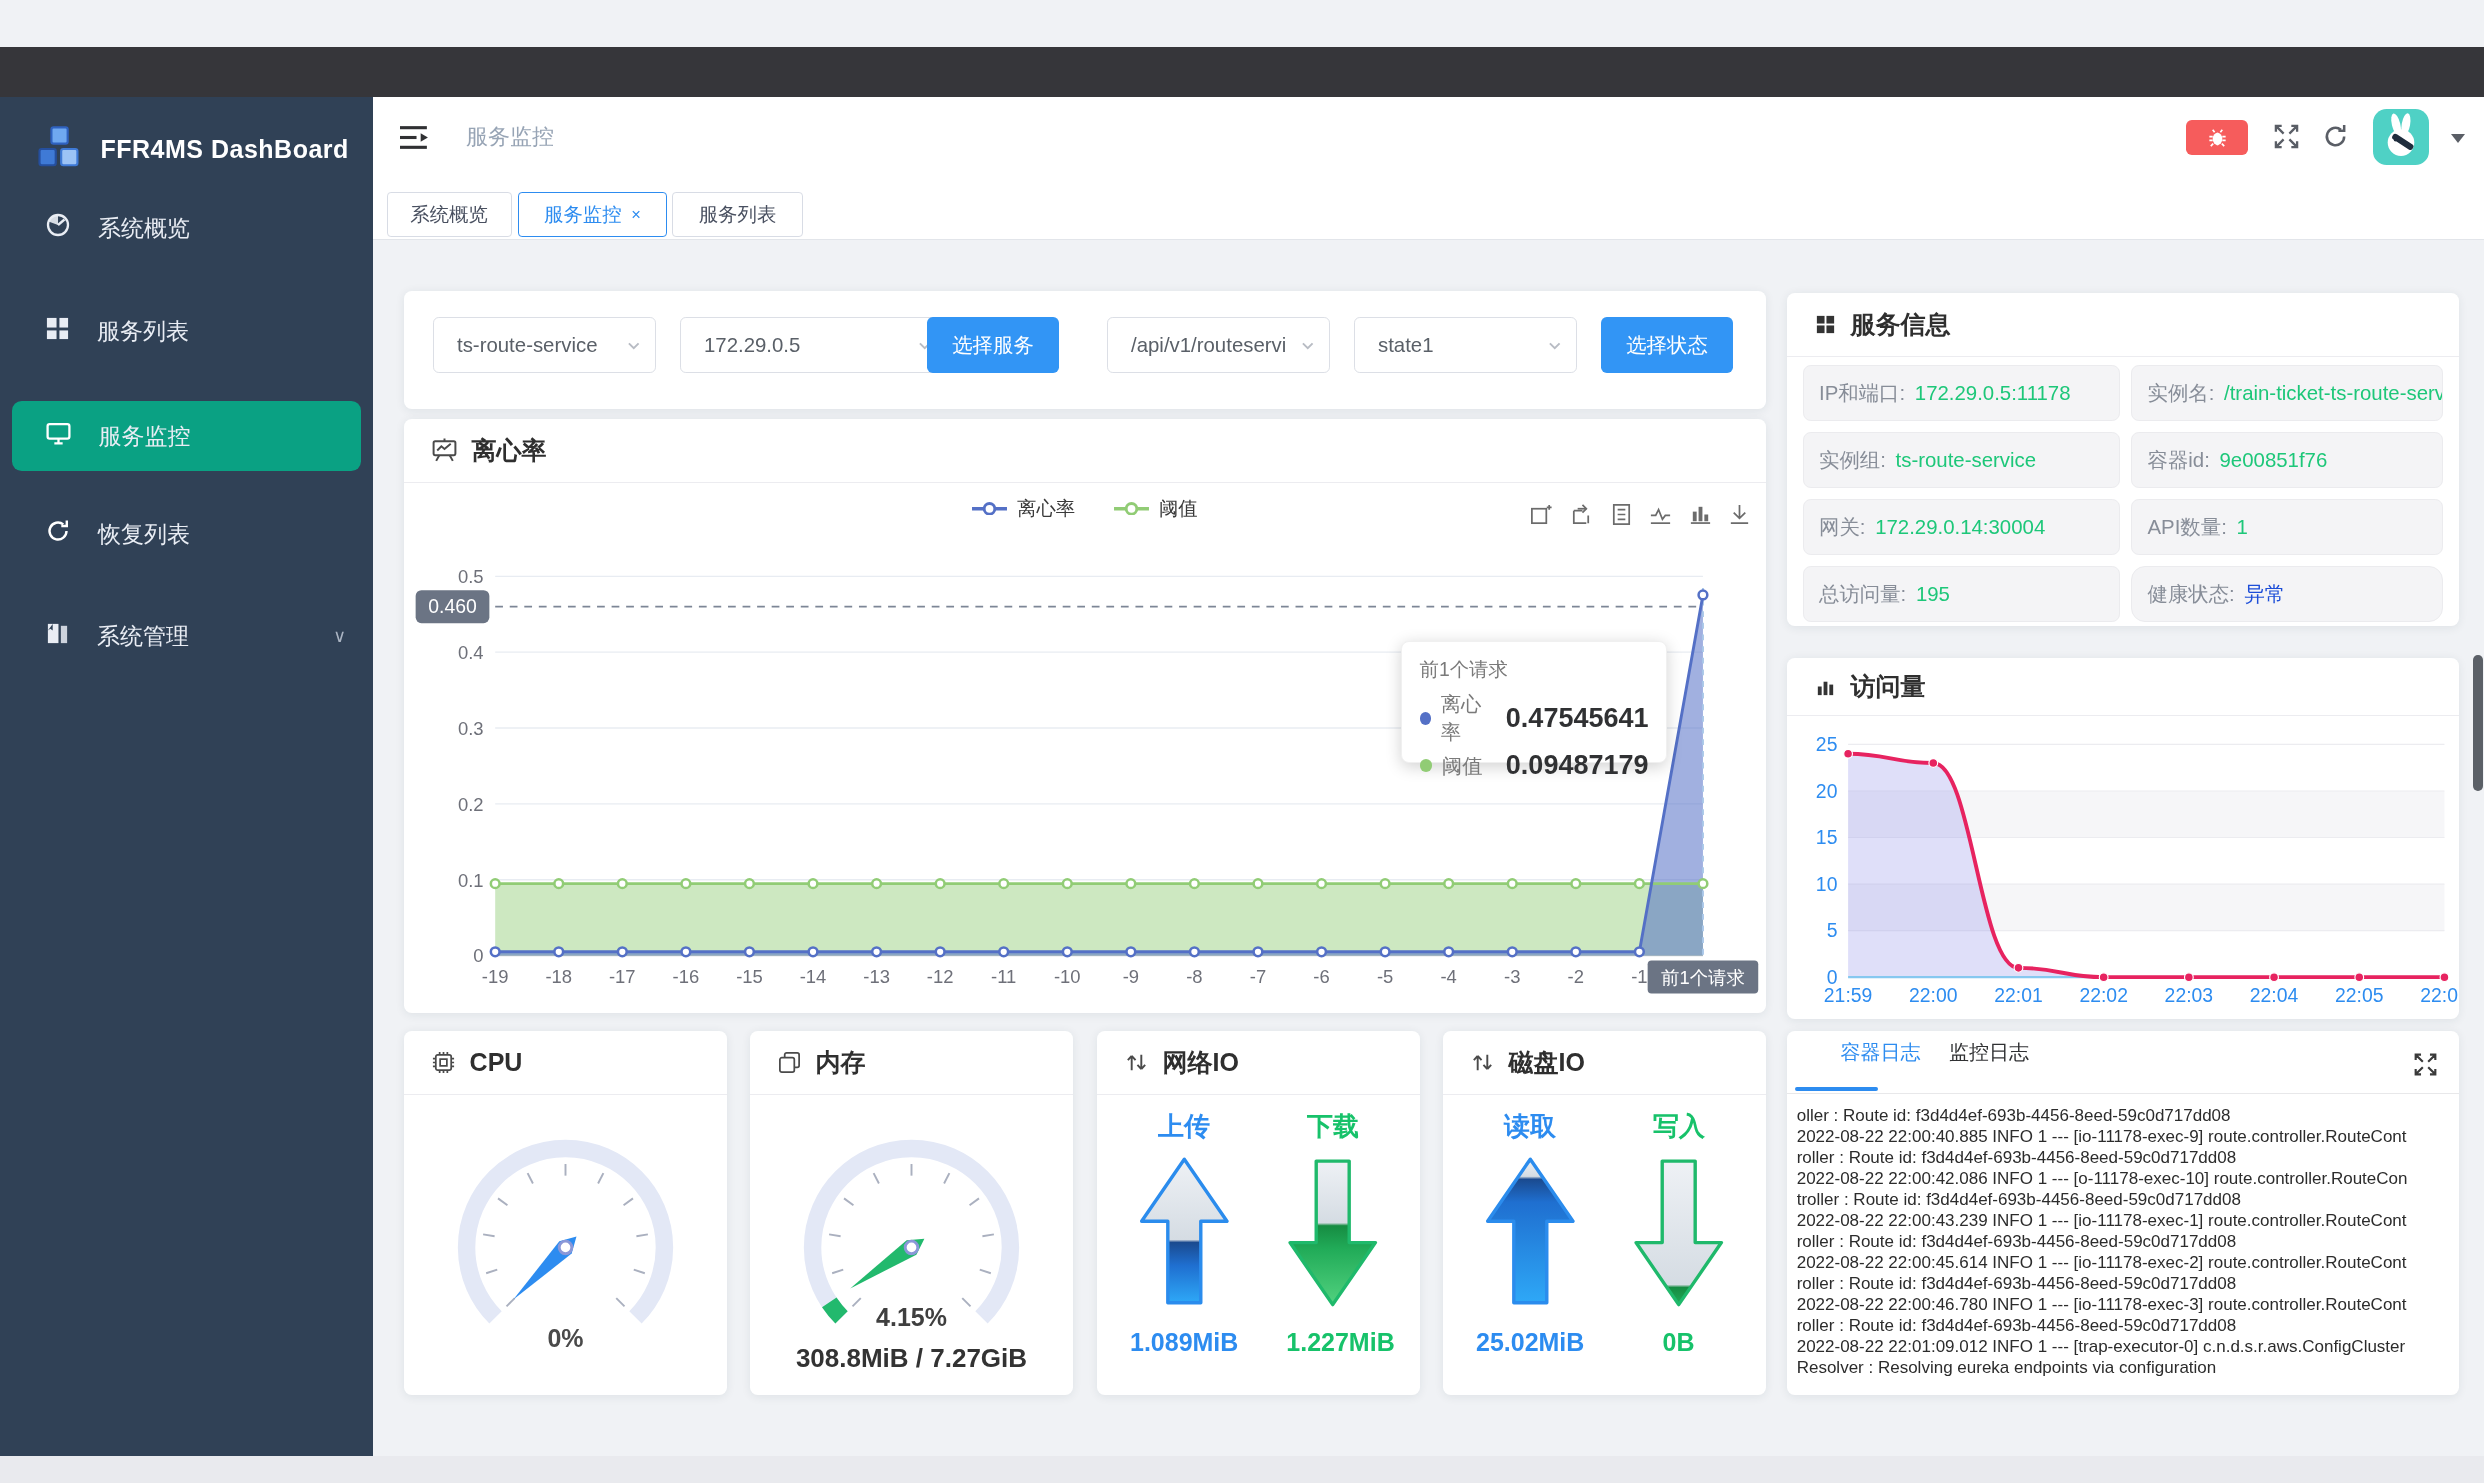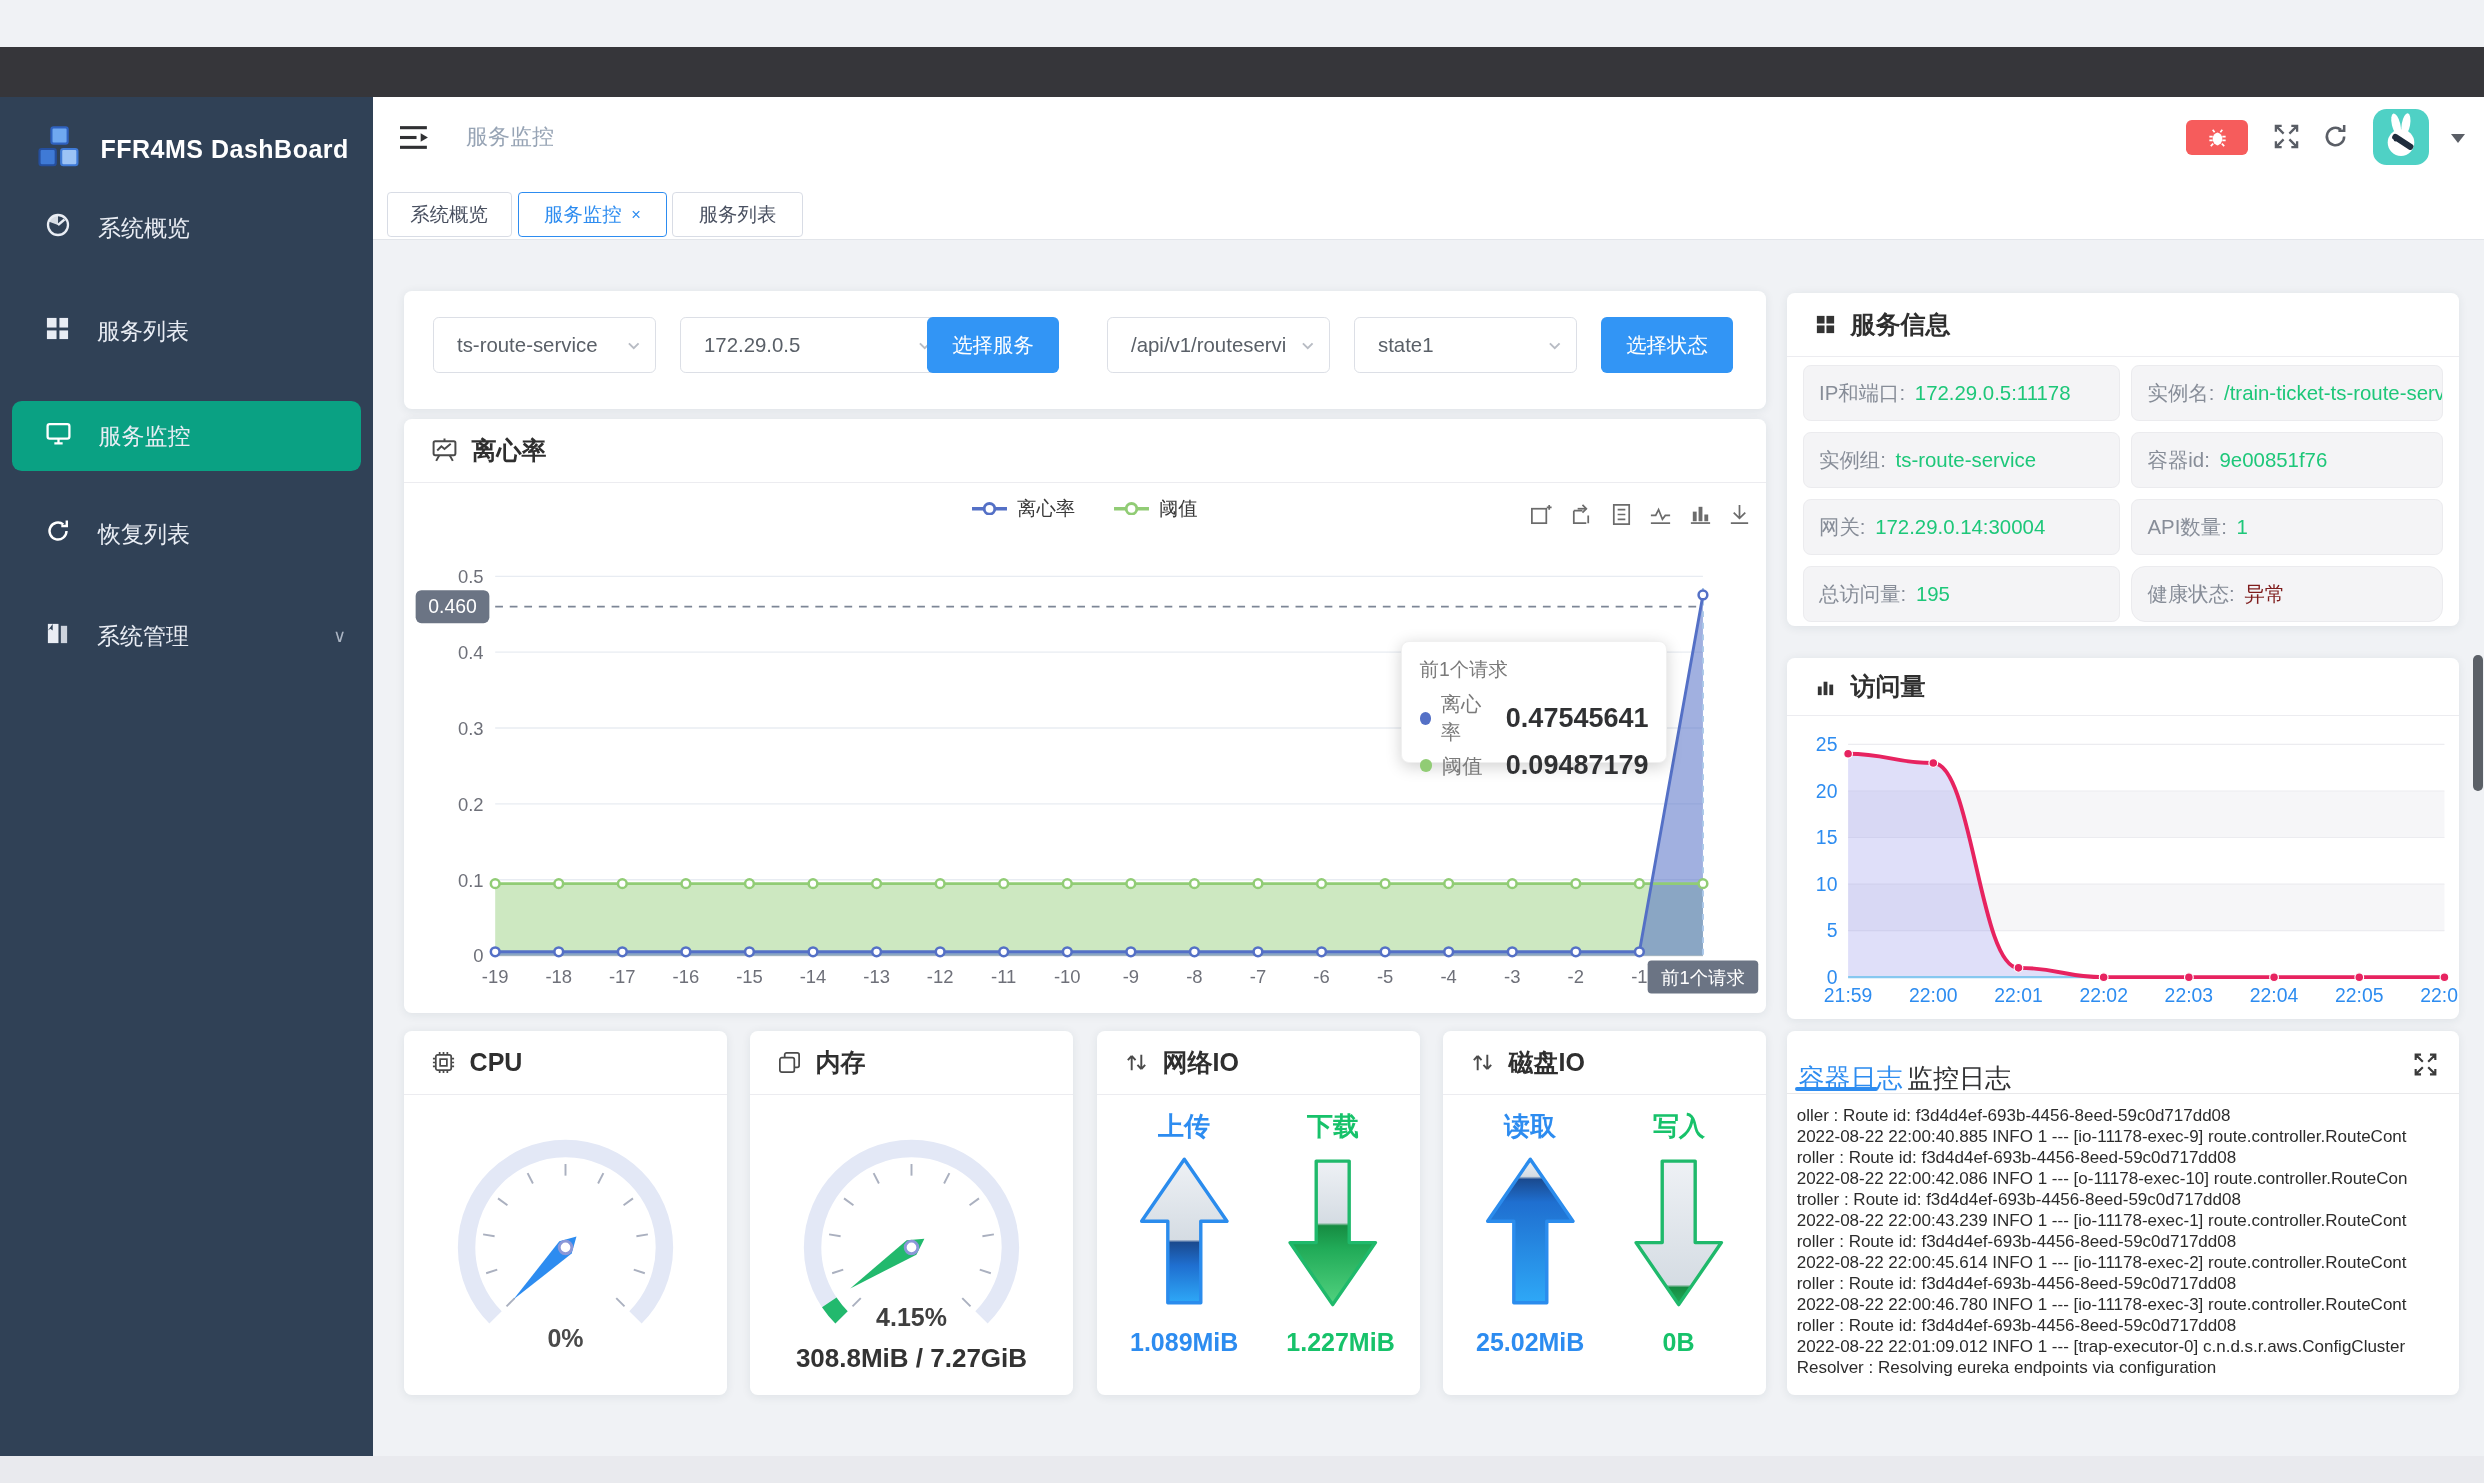--- a/index.html
+++ b/index.html
@@ -66,29 +66,29 @@
         border-radius:7.8px;box-shadow:0 3.9px 15.5px rgba(0,0,0,.18);padding:13.6px 17.5px;box-sizing:border-box;z-index:5;}
   .etip .t{font-size:19.4px;color:#7a7a7a;margin-bottom:7.8px;}
   .etip .r{display:flex;align-items:center;gap:9.7px;font-size:20.4px;color:#7a7a7a;margin-top:3.9px;}
   .etip .dot{width:12.6px;height:12.6px;border-radius:50%;}
   .etip .v{margin-left:auto;font-weight:bold;color:#303133;font-size:27px;}
   
   .infobox{position:absolute;height:56px;background:#f4f4f6;border:1px solid #ebebee;border-radius:7.8px;
            display:flex;align-items:center;padding-left:15.5px;box-sizing:border-box;font-size:20.4px;gap:9.7px;white-space:nowrap;overflow:hidden;}
   .infobox .lab{color:#878d98;}
   .infobox .val{color:#1dc779;}
-  .infobox .val.err{color:#7f1d1d;}
+  .infobox .val.err{color:#1d4ed8;}
   
   .gval{position:absolute;left:0;right:0;text-align:center;font-weight:bold;color:#4a4a4a;}
   .iolabel{position:absolute;width:126px;text-align:center;font-size:26px;font-weight:bold;}
   .ioval{position:absolute;width:155px;text-align:center;font-size:25px;font-weight:bold;}
   .blue{color:#2d8cf0;}
   .green{color:#17c26a;}
   
-  .ltab{position:absolute;top:30px;font-size:26px;color:#303133;}
+  .ltab{position:absolute;top:8px;font-size:20px;color:#303133;margin-left:42px;}
   .ltab.active{color:#2d8cf0;}
   .lunderline{position:absolute;left:7.8px;top:56px;width:83px;height:3.9px;background:#2d8cf0;border-radius:1.9px;}
   .ldivider{position:absolute;left:0;right:0;top:62px;height:1px;background:#e8e8ea;}
   .loglines{position:absolute;left:9.7px;top:74px;right:5.8px;}
   .logline{font-size:17px;line-height:21px;color:#2c2c2c;white-space:nowrap;overflow:hidden;}
   .vthumb{position:absolute;left:2473px;top:655px;width:9.7px;height:136px;background:#5b6067;border-radius:4.9px;}
   .bottomstrip{position:absolute;left:0;top:1456px;width:2484px;height:28px;background:#e9eaee;}
 </style>
 </head>
 <body>

